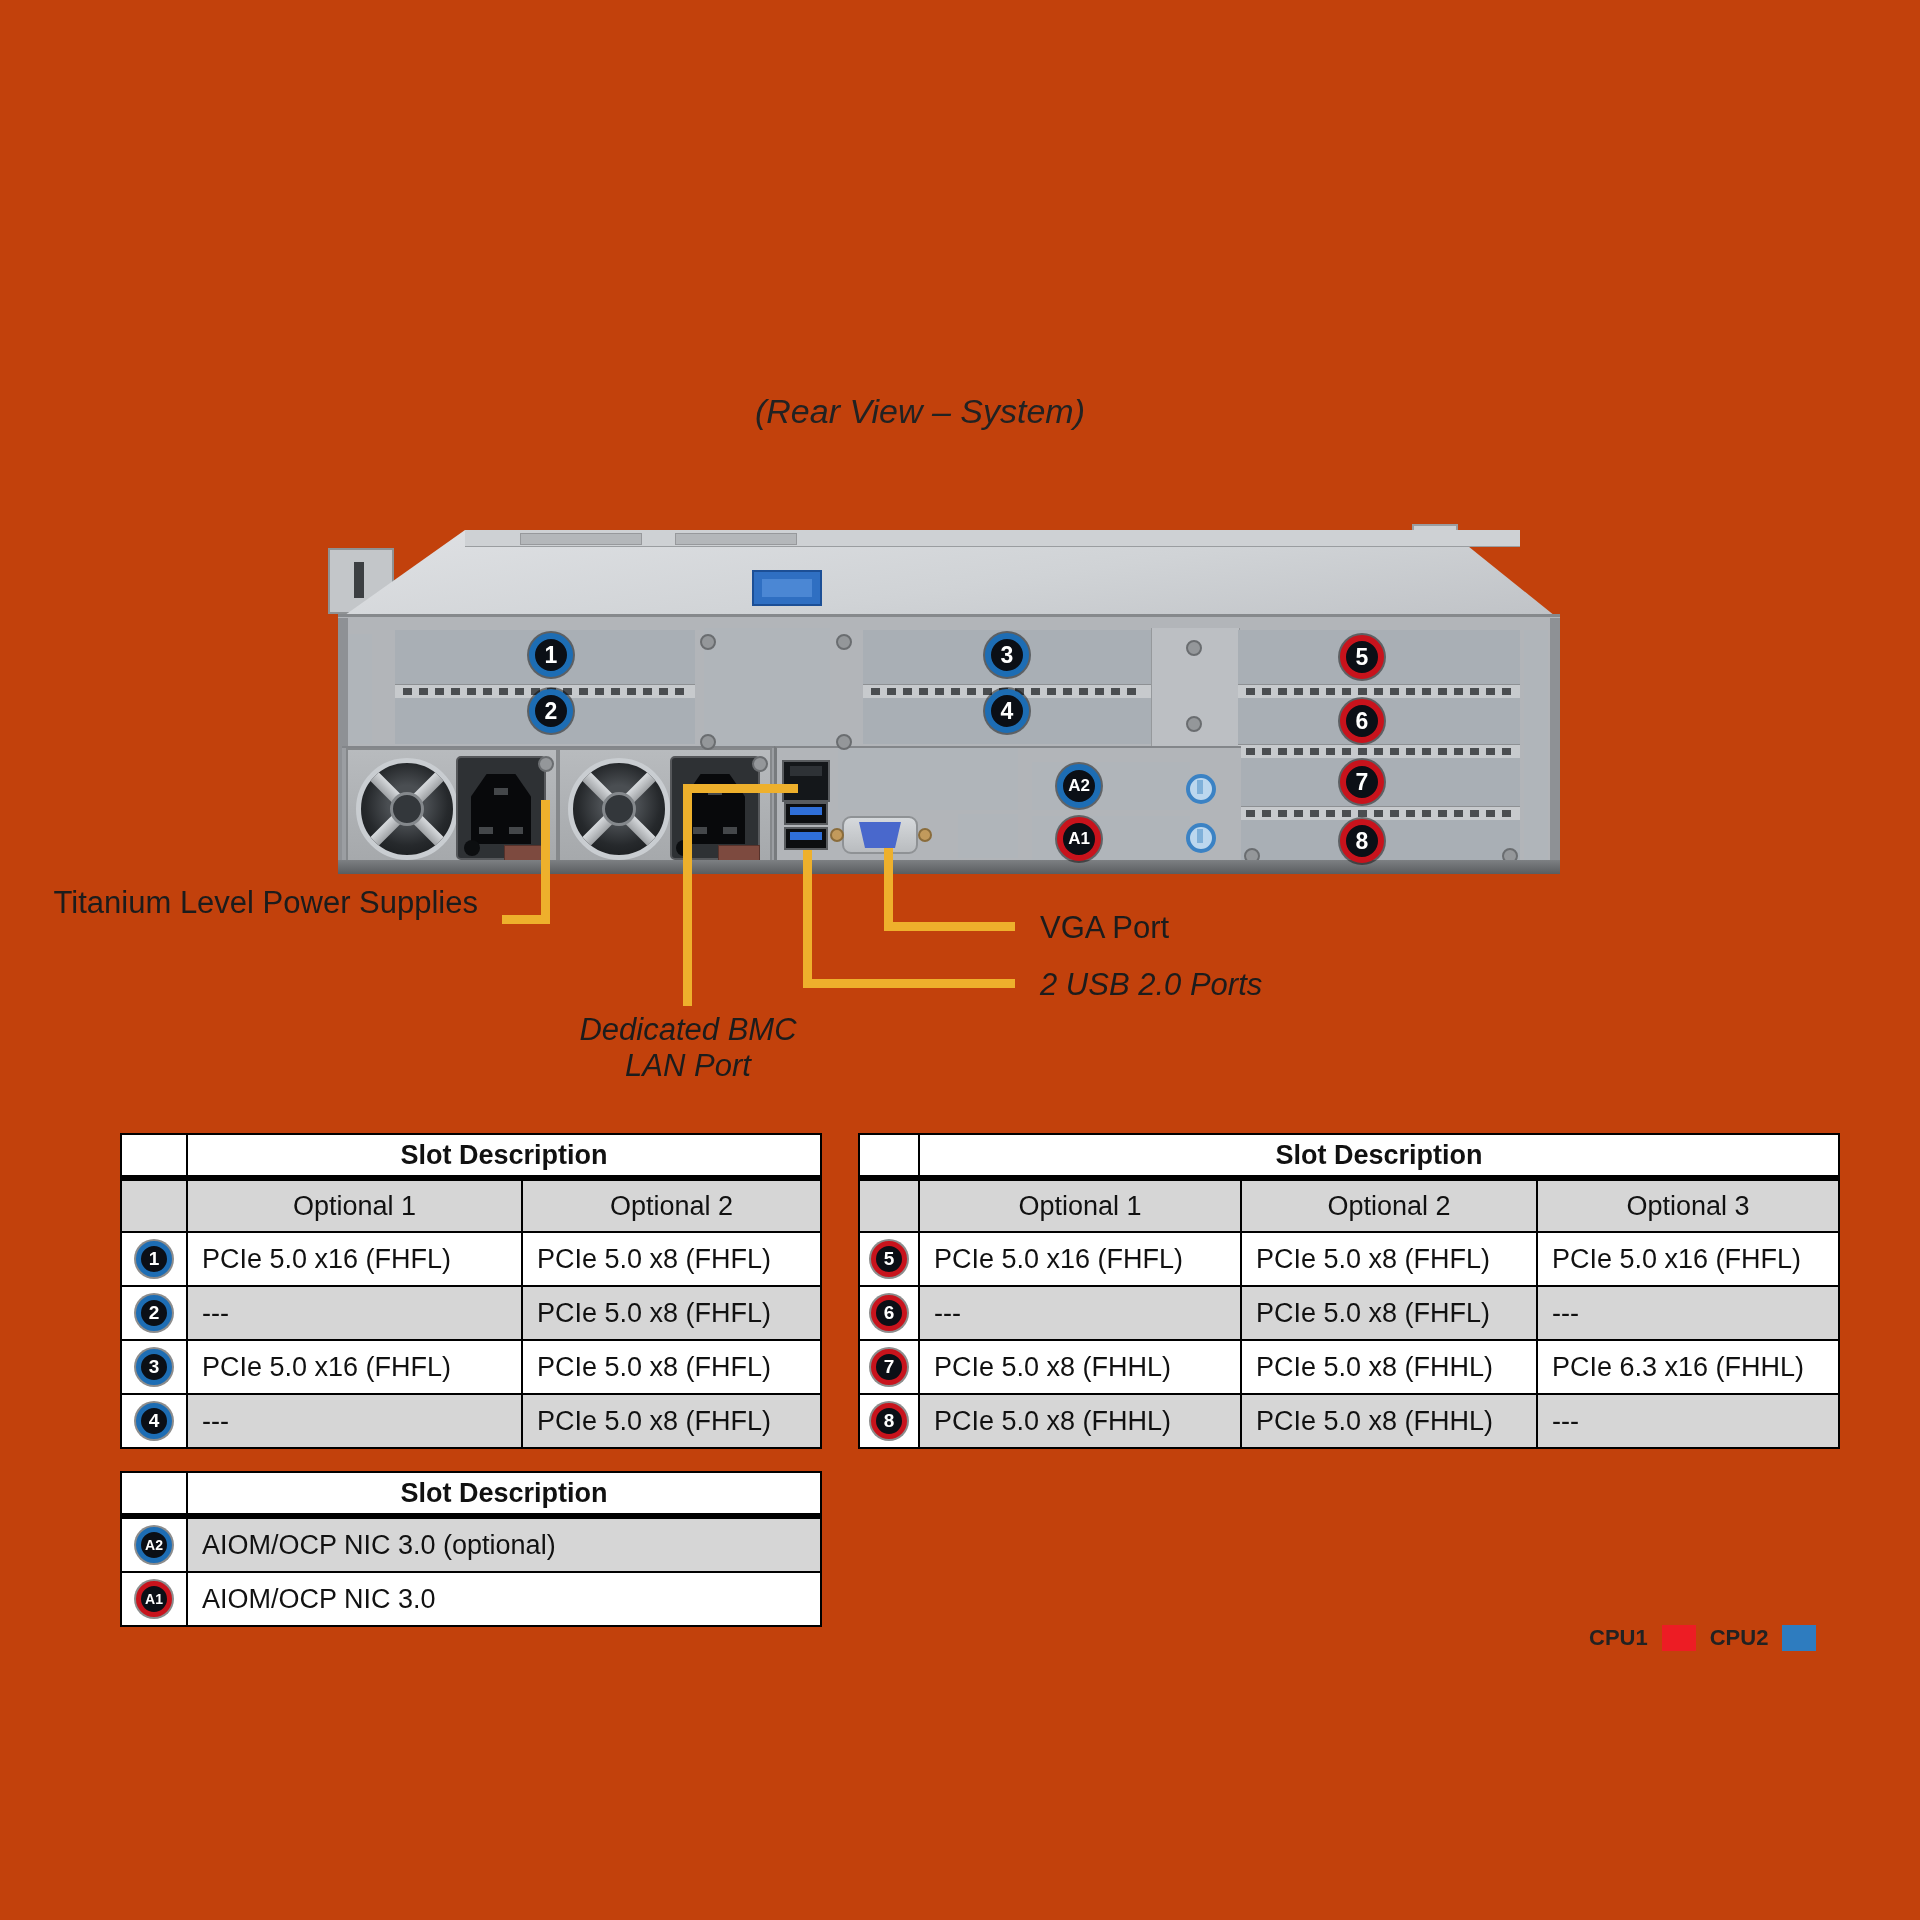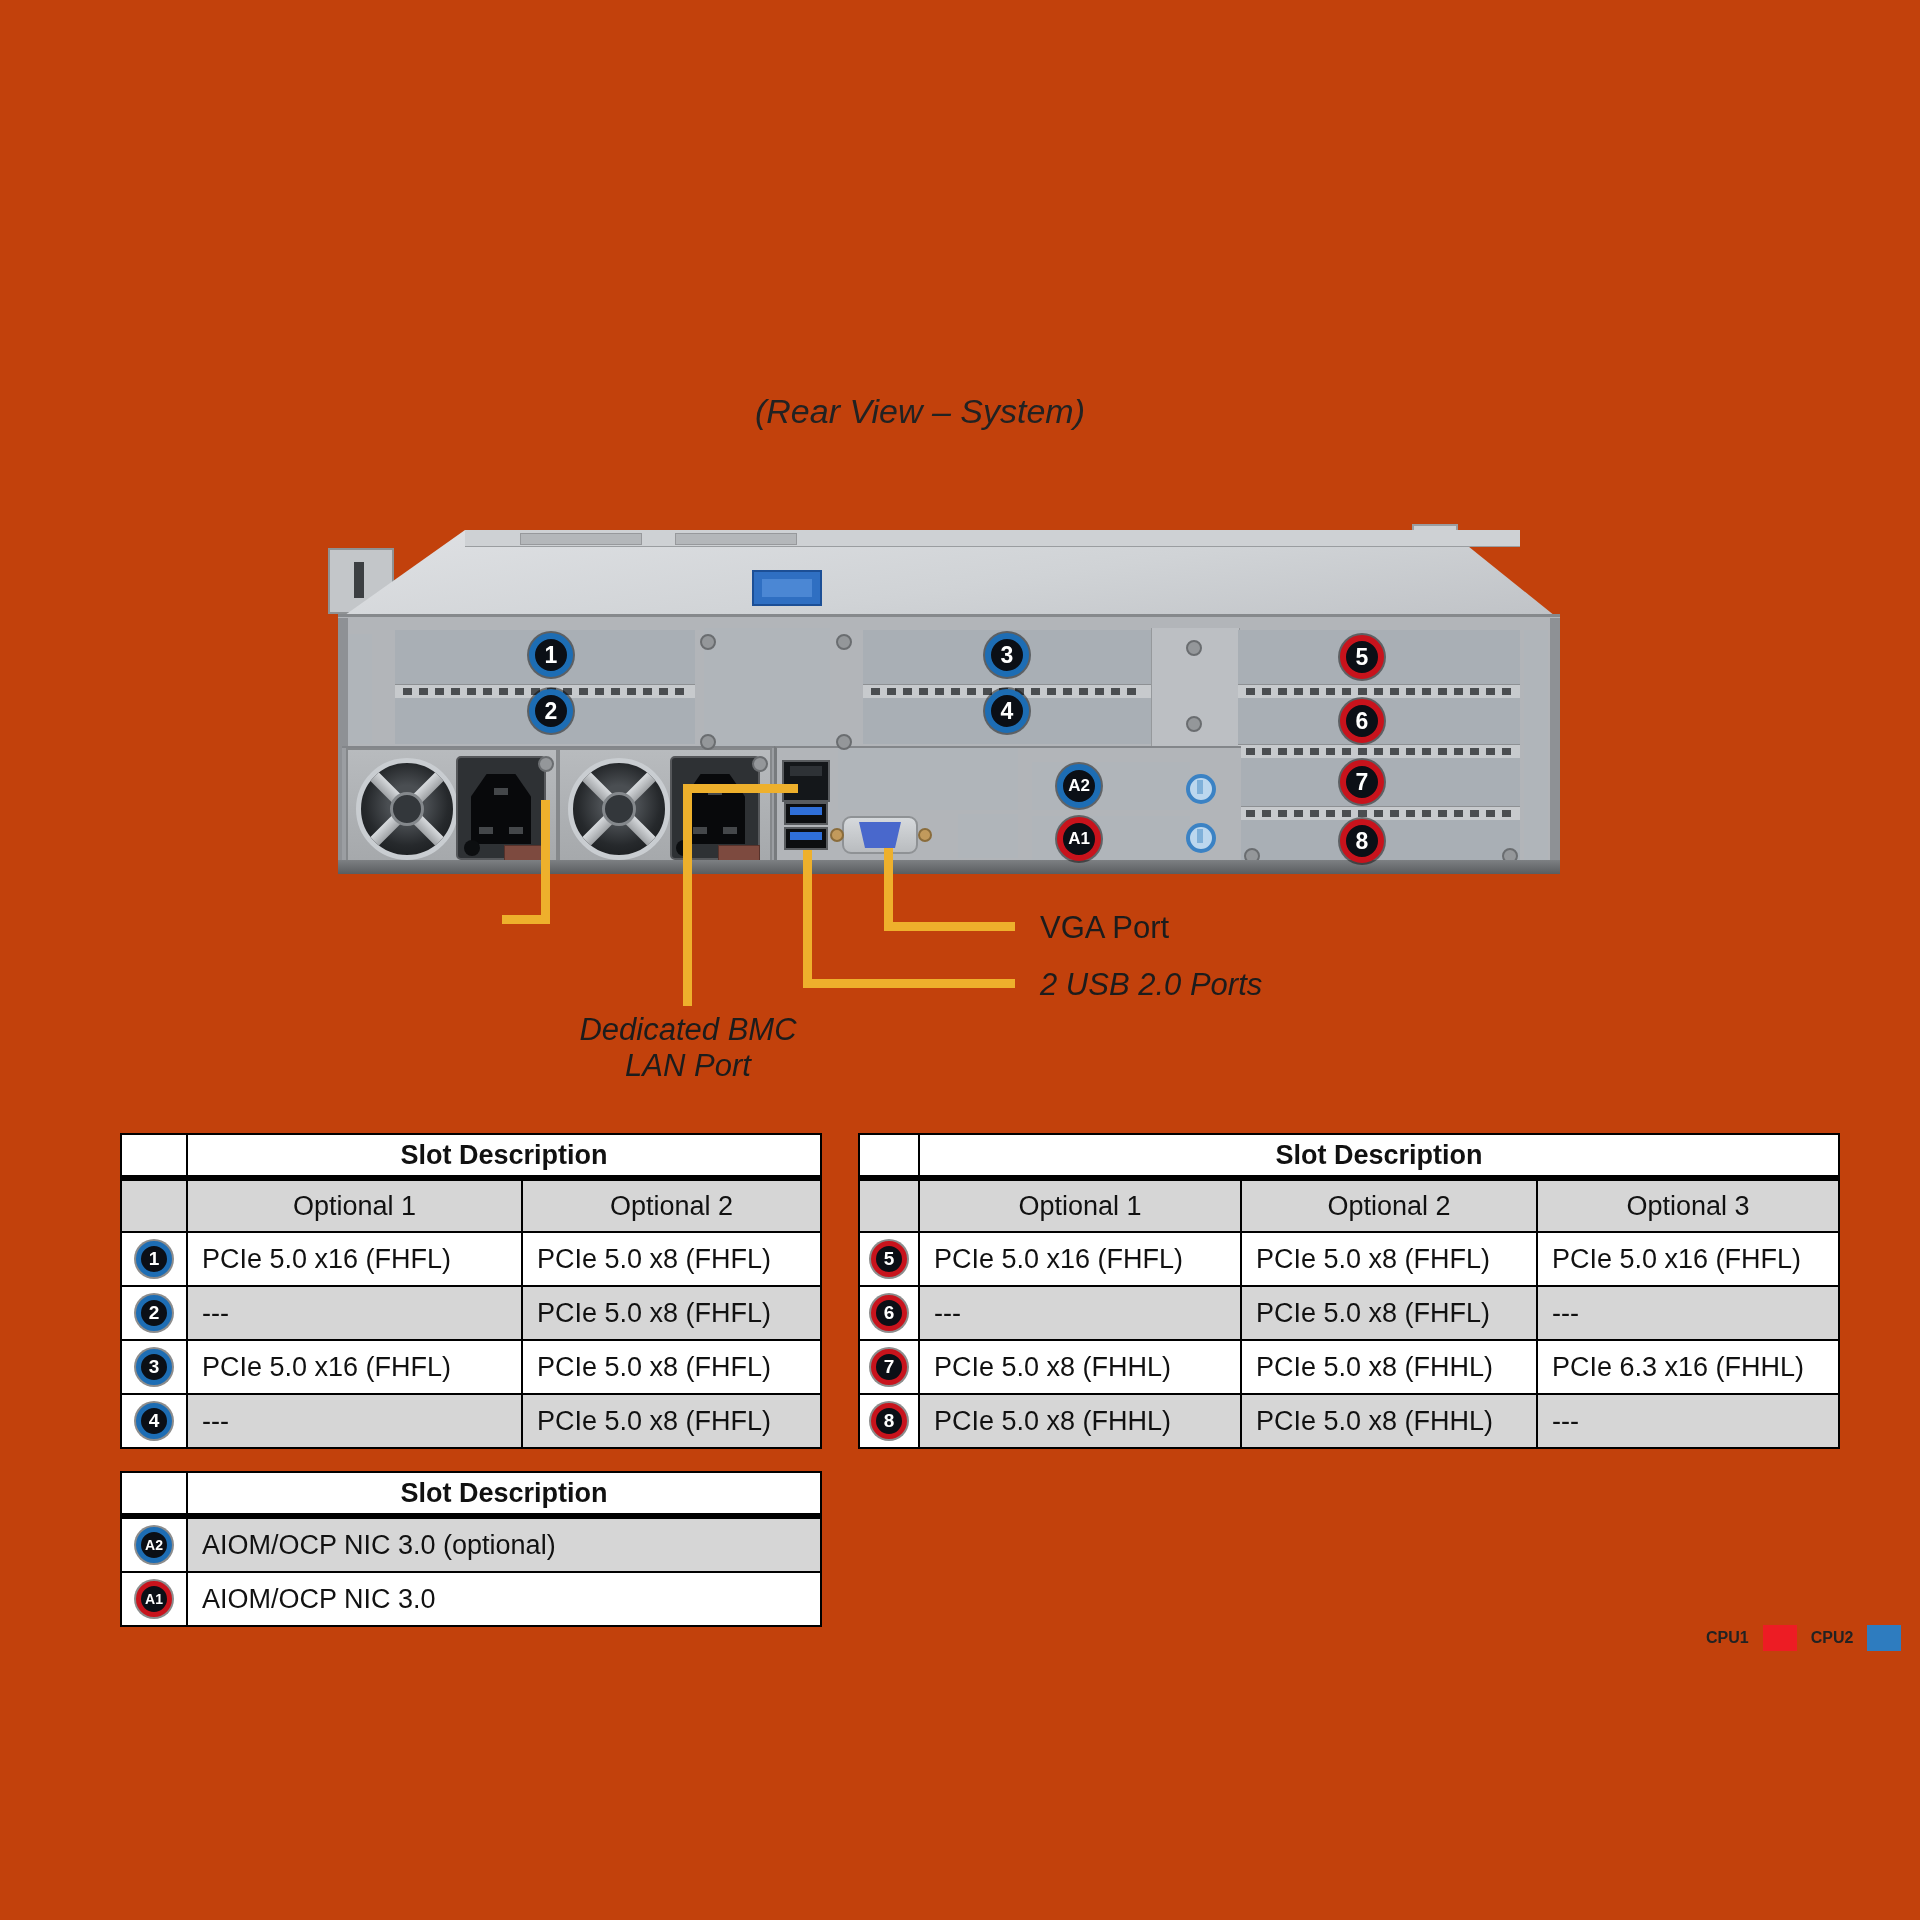--- a/index.html
+++ b/index.html
@@ -95,21 +95,21 @@
   table.slots tr.hdr td{height:40px;border-bottom:6px solid #000;font-weight:bold;text-align:center;padding:0;}
   table.slots tr.sub td{height:50px;text-align:center;background:#d6d6d6;padding:0;}
   table.slots td.icon{text-align:center;padding:0;background:#fff;}
   table.slots tr.gray td{background:#d6d6d6;}
   table.slots tr.gray td.icon{background:#fff;}
   .t-left{left:120px;top:1133px;width:700px;}
   .t-right{left:858px;top:1133px;width:980px;}
   .t-aiom{left:120px;top:1471px;width:700px;}
 
   
-  .legend{left:1706px;top:1625px;display:flex;align-items:center;gap:14px;font-size:16px;font-weight:bold;color:#222;}
+  .legend{left:1589px;top:1625px;display:flex;align-items:center;gap:14px;font-size:22px;font-weight:bold;color:#222;}
   .sw{width:34px;height:26px;display:inline-block;}
   .sw.red{background:#ed1c24;}
   .sw.blue{background:#2e7cbf;}
 </style>
 </head>
 <body>
 
 <div id="canvas">
 
   <div class="abs title">(Rear View – System)</div>
@@ -257,20 +257,21 @@
   <div class="abs yline" style="left:541px;top:800px;width:9px;height:124px;"></div>
   <div class="abs yline" style="left:502px;top:915px;width:48px;height:9px;"></div>
   <div class="abs yline" style="left:683px;top:784px;width:115px;height:9px;"></div>
   <div class="abs yline" style="left:683px;top:784px;width:9px;height:222px;"></div>
   <div class="abs yline" style="left:803px;top:850px;width:9px;height:138px;"></div>
   <div class="abs yline" style="left:803px;top:979px;width:212px;height:9px;"></div>
   <div class="abs yline" style="left:884px;top:848px;width:9px;height:83px;"></div>
   <div class="abs yline" style="left:884px;top:922px;width:131px;height:9px;"></div>
 
   <div class="abs lbl lbl-psu">
+    <div>Titanium Level Power Supplies</div>
   </div>
   <div class="abs lbl lbl-bmc">
     <div>Dedicated BMC</div>
     <div>LAN Port</div>
   </div>
   <div class="abs lbl lbl-vga">VGA Port</div>
   <div class="abs lbl lbl-usb">2 USB 2.0 Ports</div>
 
   <div class="abs t-left">
     <table class="slots">

